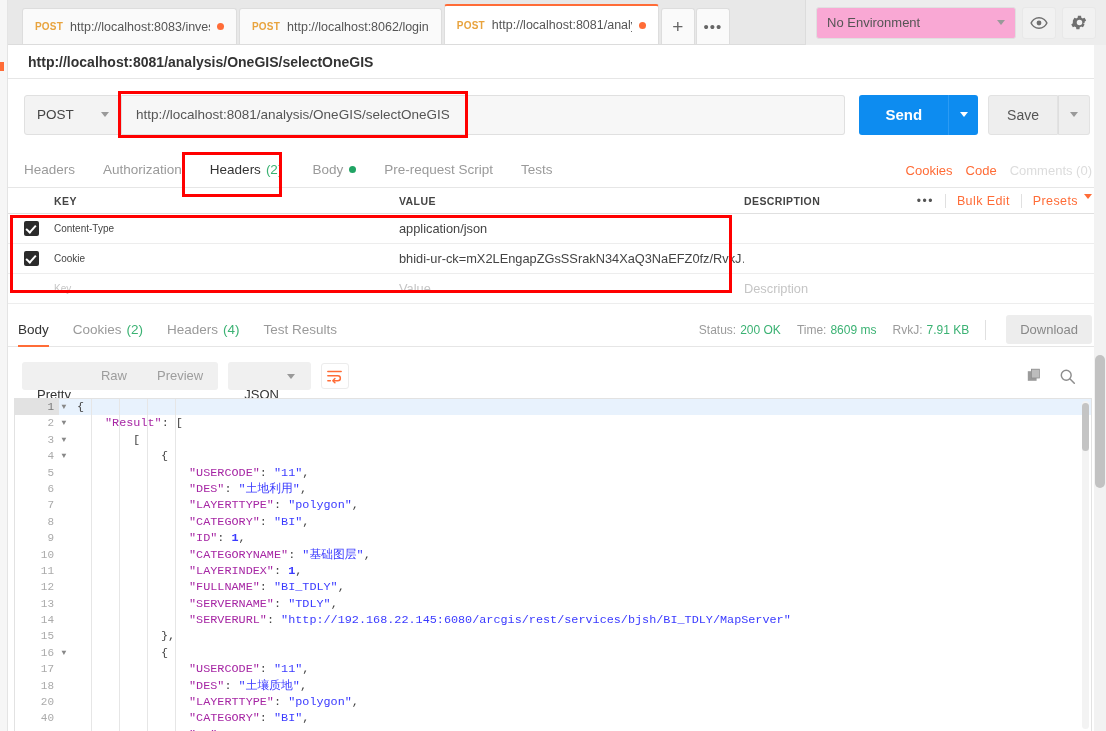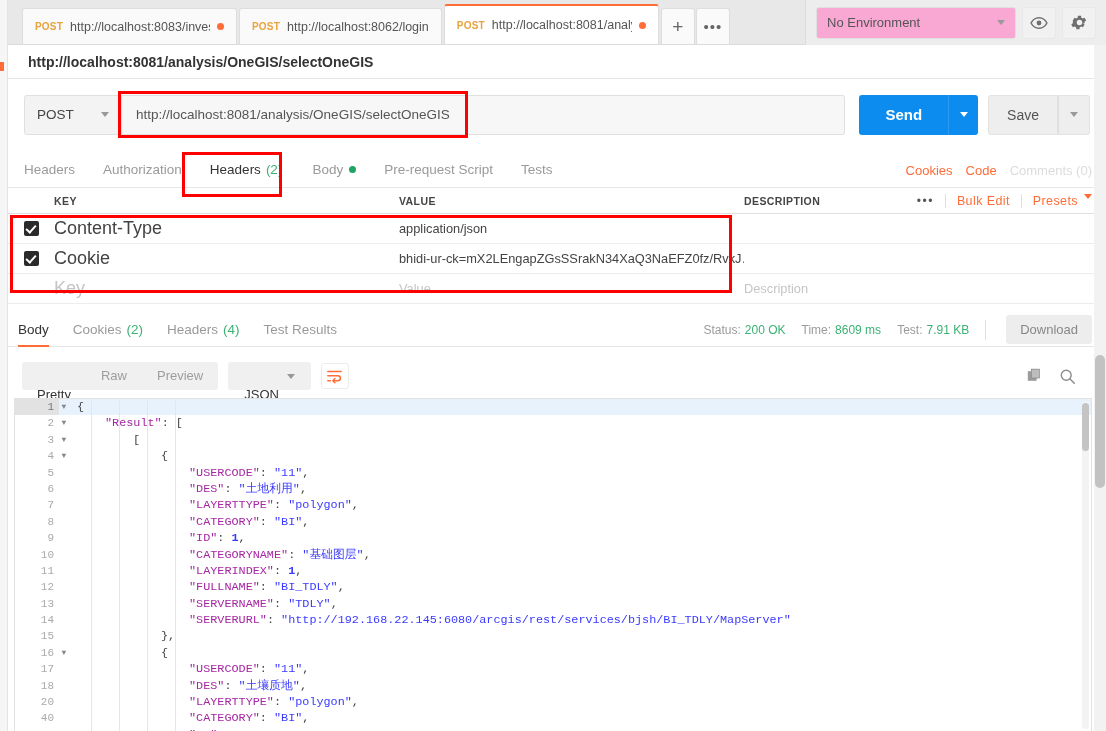--- a/index.html
+++ b/index.html
@@ -203,21 +203,21 @@
   }
   .cbox {
     width: 15px; height: 15px; background: #2b2b2b; border-radius: 2px;
     position: relative;
   }
   .cbox:after {
     content: ""; position: absolute; left: 4px; top: 1.5px;
     width: 4px; height: 8px; border: solid #fff;
     border-width: 0 2px 2px 0; transform: rotate(42deg);
   }
-  .cell-key { width: 345px; flex: none; font-size: 18px; color: #444; }
+  .cell-key { width: 345px; flex: none; font-size: 10px; color: #444; }
   .cell-val { width: 345px; flex: none; font-size: 12.8px; color: #444;
               overflow: hidden; white-space: nowrap; }
   .cell-desc { flex: 1; font-size: 12.8px; color: #444; }
   .placeholder { color: #c5c5c5; }
   .hdr-dots { color: #555; letter-spacing: 1.5px; font-size: 12px; }
   .vdiv { width: 1px; height: 14px; background: #e0e0e0; }
 
   
   .resp-tabs {
     position: absolute; left: 8px; top: 312px; right: 0; height: 35px;
@@ -493,21 +493,21 @@
     </div>
 
     <div class="resp-meta">
       <span>
         <span class="meta-label">Status:</span><span class="meta-val">200 OK</span>
       </span>
       <span>
         <span class="meta-label">Time:</span><span class="meta-val">8609 ms</span>
       </span>
       <span>
-        <span class="meta-label">Test:</span><span class="meta-val">7.91 KB</span>
+        <span class="meta-label">RvkJ:</span><span class="meta-val">7.91 KB</span>
       </span>
       <span class="vdiv" style="height:20px"></span>
       <span class="btn-download">Download</span>
     </div>
   </div>
 
   <div class="fmt-bar">
     <div class="seg">
       <div class="seg-item active">Pretty</div>
       <div class="seg-item">Raw</div>

